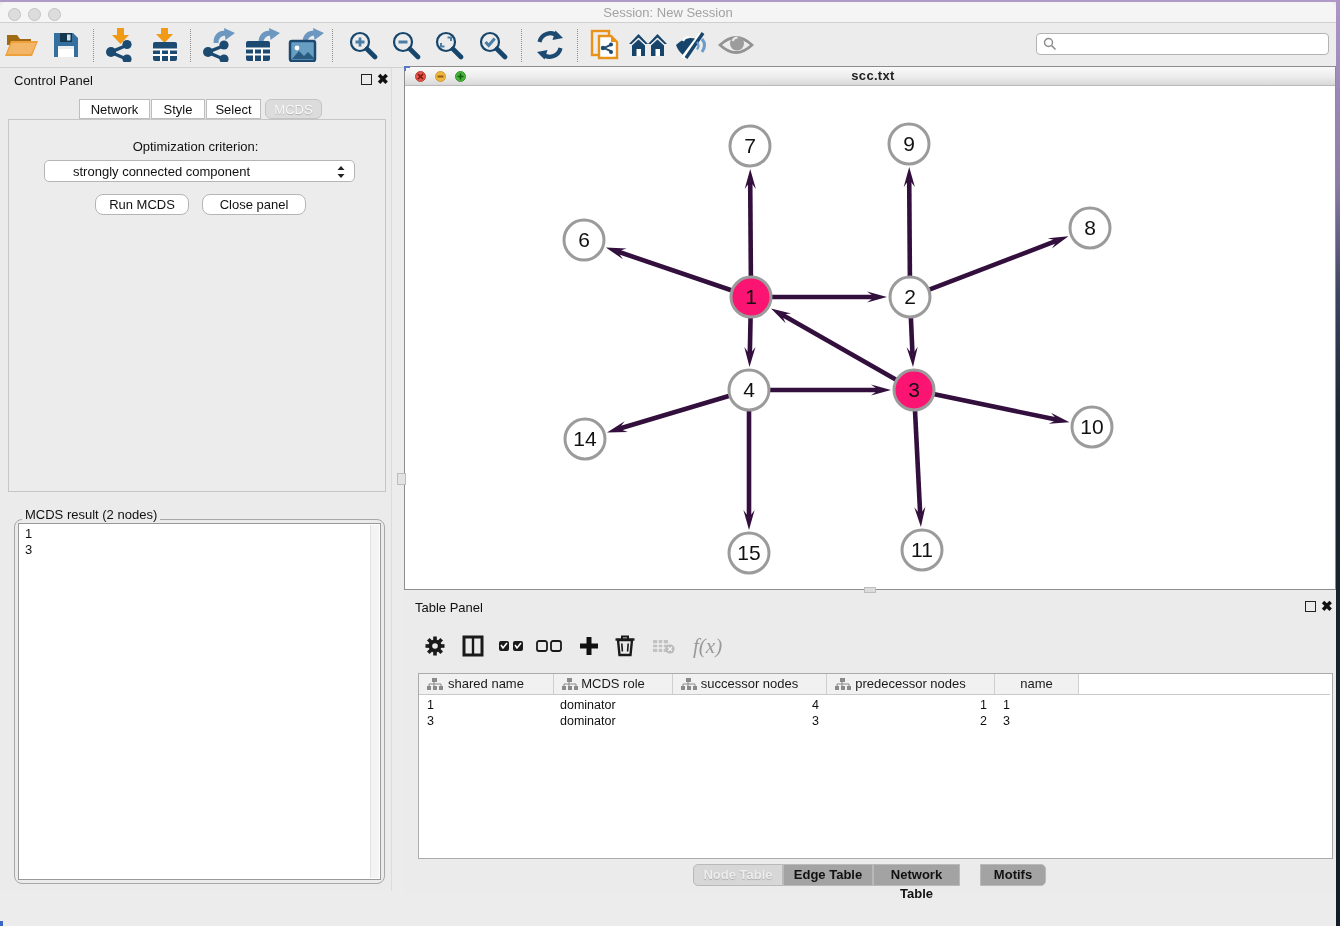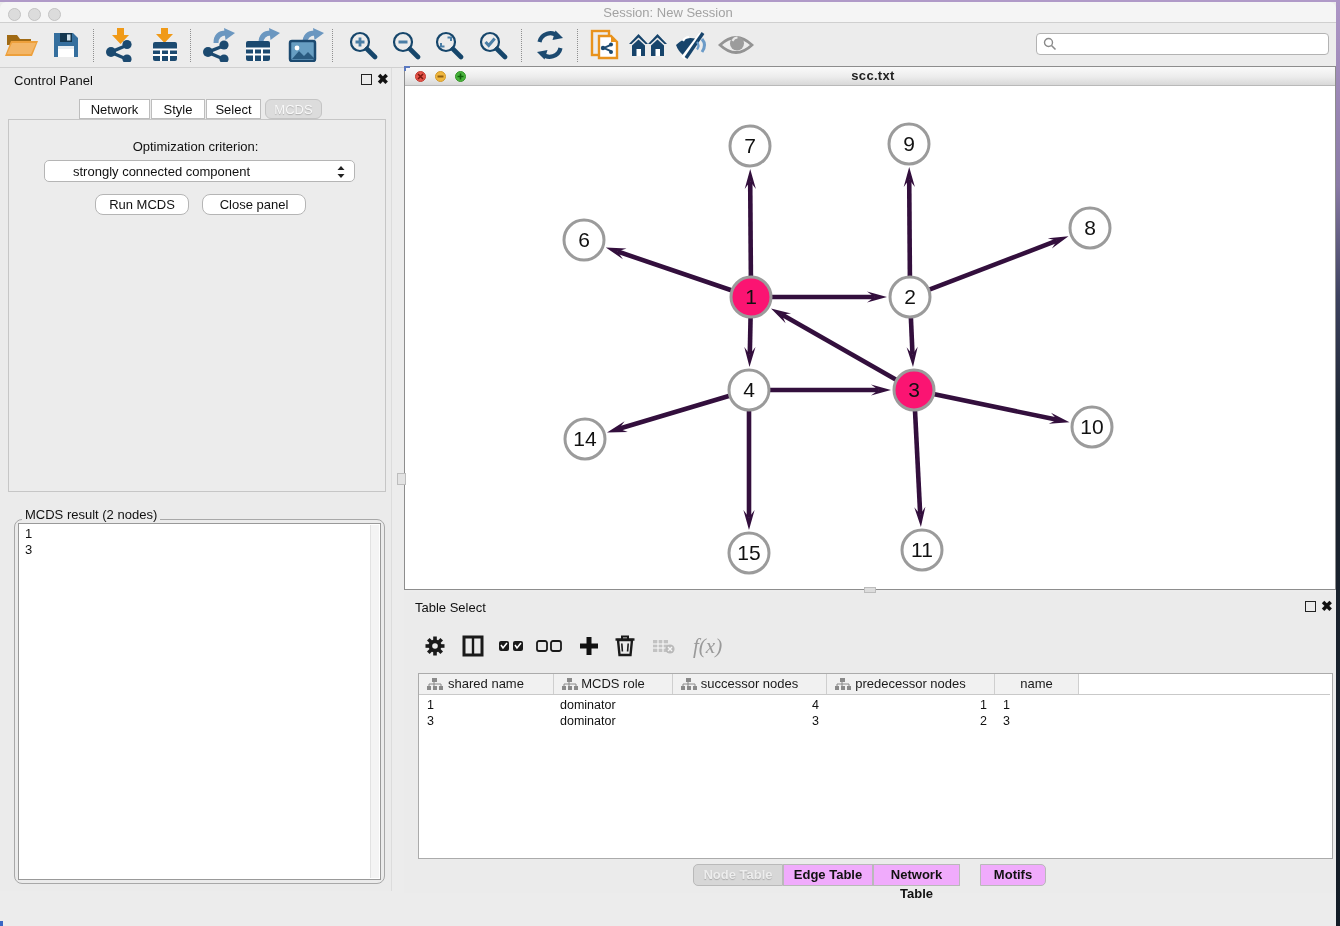--- a/index.html
+++ b/index.html
@@ -56,21 +56,21 @@
  text-align:center;font-size:13px;font-weight:600;color:#222;line-height:18px;text-indent:6px;letter-spacing:0.3px;}
 .cbtn{position:absolute;top:3.5px;width:11px;height:11px;border-radius:50%;box-sizing:border-box;}
 
 #tp{left:404px;top:590px;width:932px;height:301px;background:#ebebeb;}
 #tp-title{position:absolute;left:11px;top:8px;font-size:13px;color:#111;}
 #ttable{position:absolute;left:14px;top:81px;width:913px;height:184px;background:#fff;
  border:1px solid #ababab;}
 .th{position:absolute;top:0;height:20px;background:#f1f1f1;border-right:1px solid #cfcfcf;
  box-sizing:border-box;text-align:center;font-size:13px;color:#1a1a1a;line-height:20px;}
 .td{position:absolute;font-size:12.5px;color:#111;height:16px;line-height:16px;}
-.btab{position:absolute;top:0;height:22px;background:#f0abfc;border:1px solid #b9b9b9;
+.btab{position:absolute;top:0;height:22px;background:#a3a3a3;border:1px solid #b9b9b9;
  box-sizing:border-box;text-align:center;font-size:13px;font-weight:600;color:#111;line-height:19px;}
 
 #sb{left:0;top:889px;width:1336px;height:35px;background:#ececec;border-top:1px solid #c6c6c6;}
 </style></head>
 <body>
 <div class="abs" id="desk-top"></div>
 <div class="abs" id="win">
   <div class="abs" id="titlebar">
     <div class="tl" style="left:8px;"></div>
     <div class="tl" style="left:28px;"></div>
@@ -371,21 +371,21 @@
         <text x="685" y="149">8</text>
           <text x="504" y="65">9</text>
         <text x="687" y="348">10</text>
           <text x="517" y="471">11</text>
         <text x="180" y="360">14</text>
           <text x="344" y="474">15</text>
       </g>
     </svg>
   </div>
   <div class="abs" id="tp">
-    <div id="tp-title">Table Select</div>
+    <div id="tp-title">Table Panel</div>
     <div class="float-ic" style="left:901px;top:9px;"></div>
     <div class="close-ic" style="left:917px;top:8px;">✖</div>
 
     <svg width="320" height="36" viewBox="0 0 320 36" style="position:absolute;left:14px;top:36px;">
 
       <g transform="translate(17,18)" fill="#1a1a1a">
         <circle r="6.5"></circle>
         <g>
           <rect x="-1.8" y="-9.5" width="3.6" height="19"></rect>
           <rect x="-9.5" y="-1.8" width="19" height="3.6"></rect>

